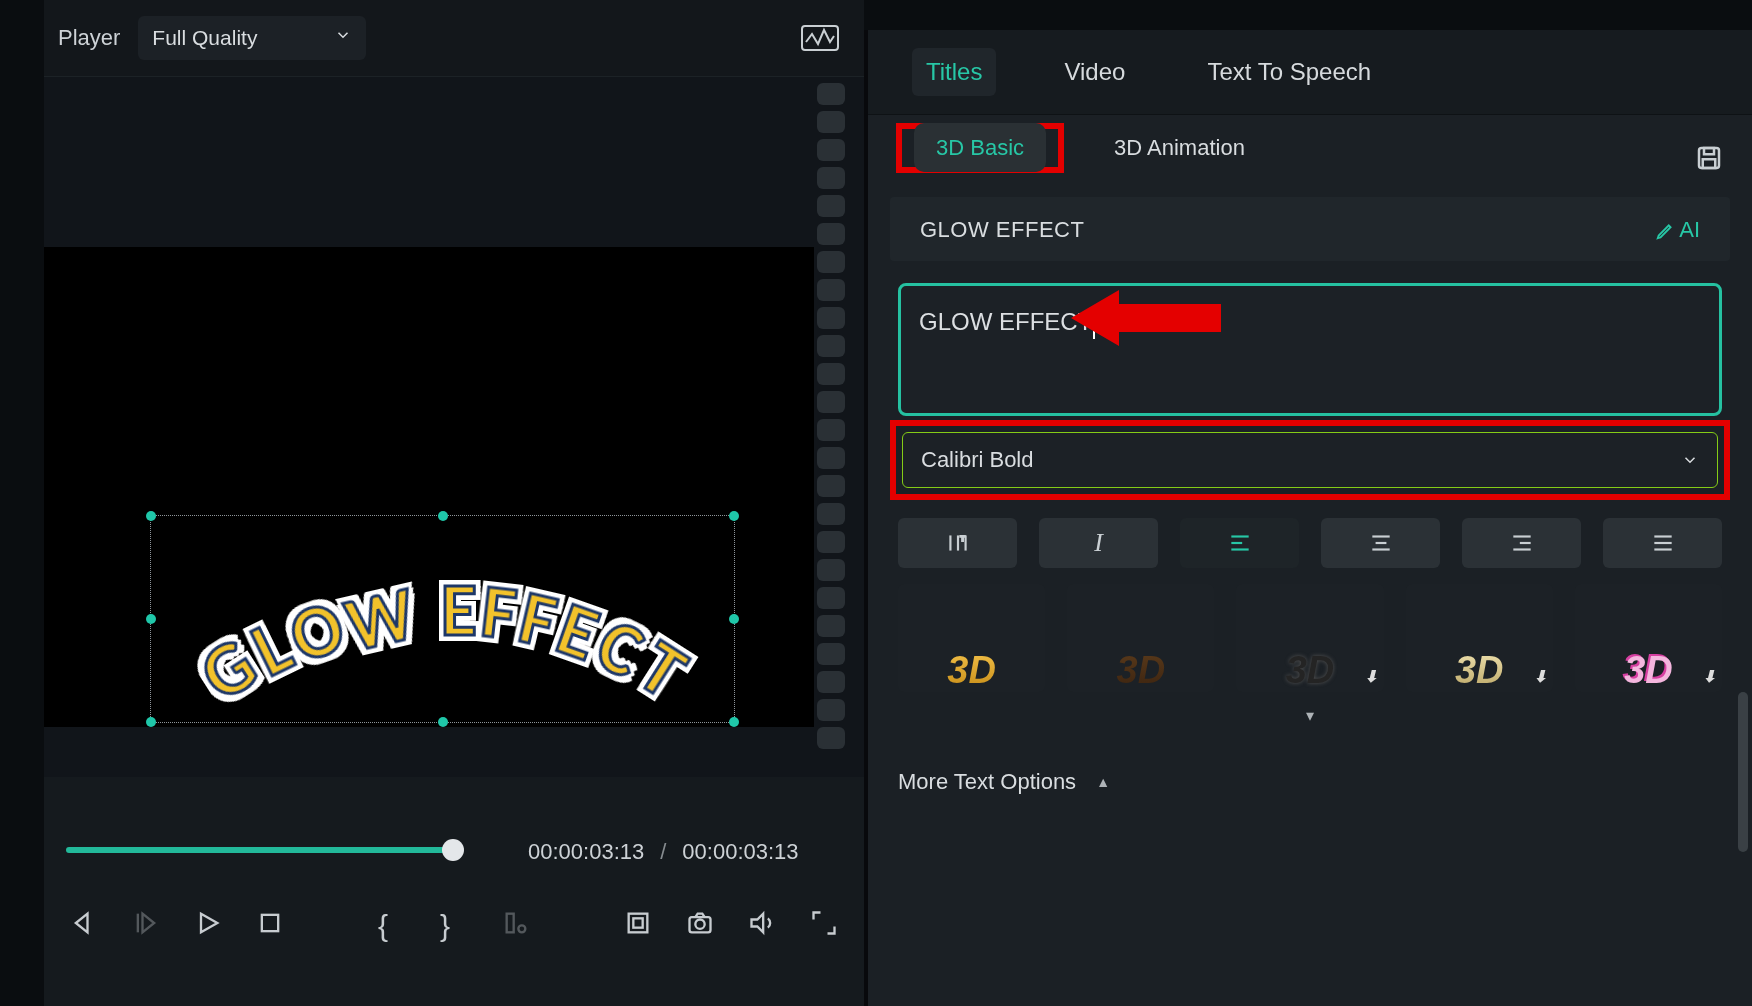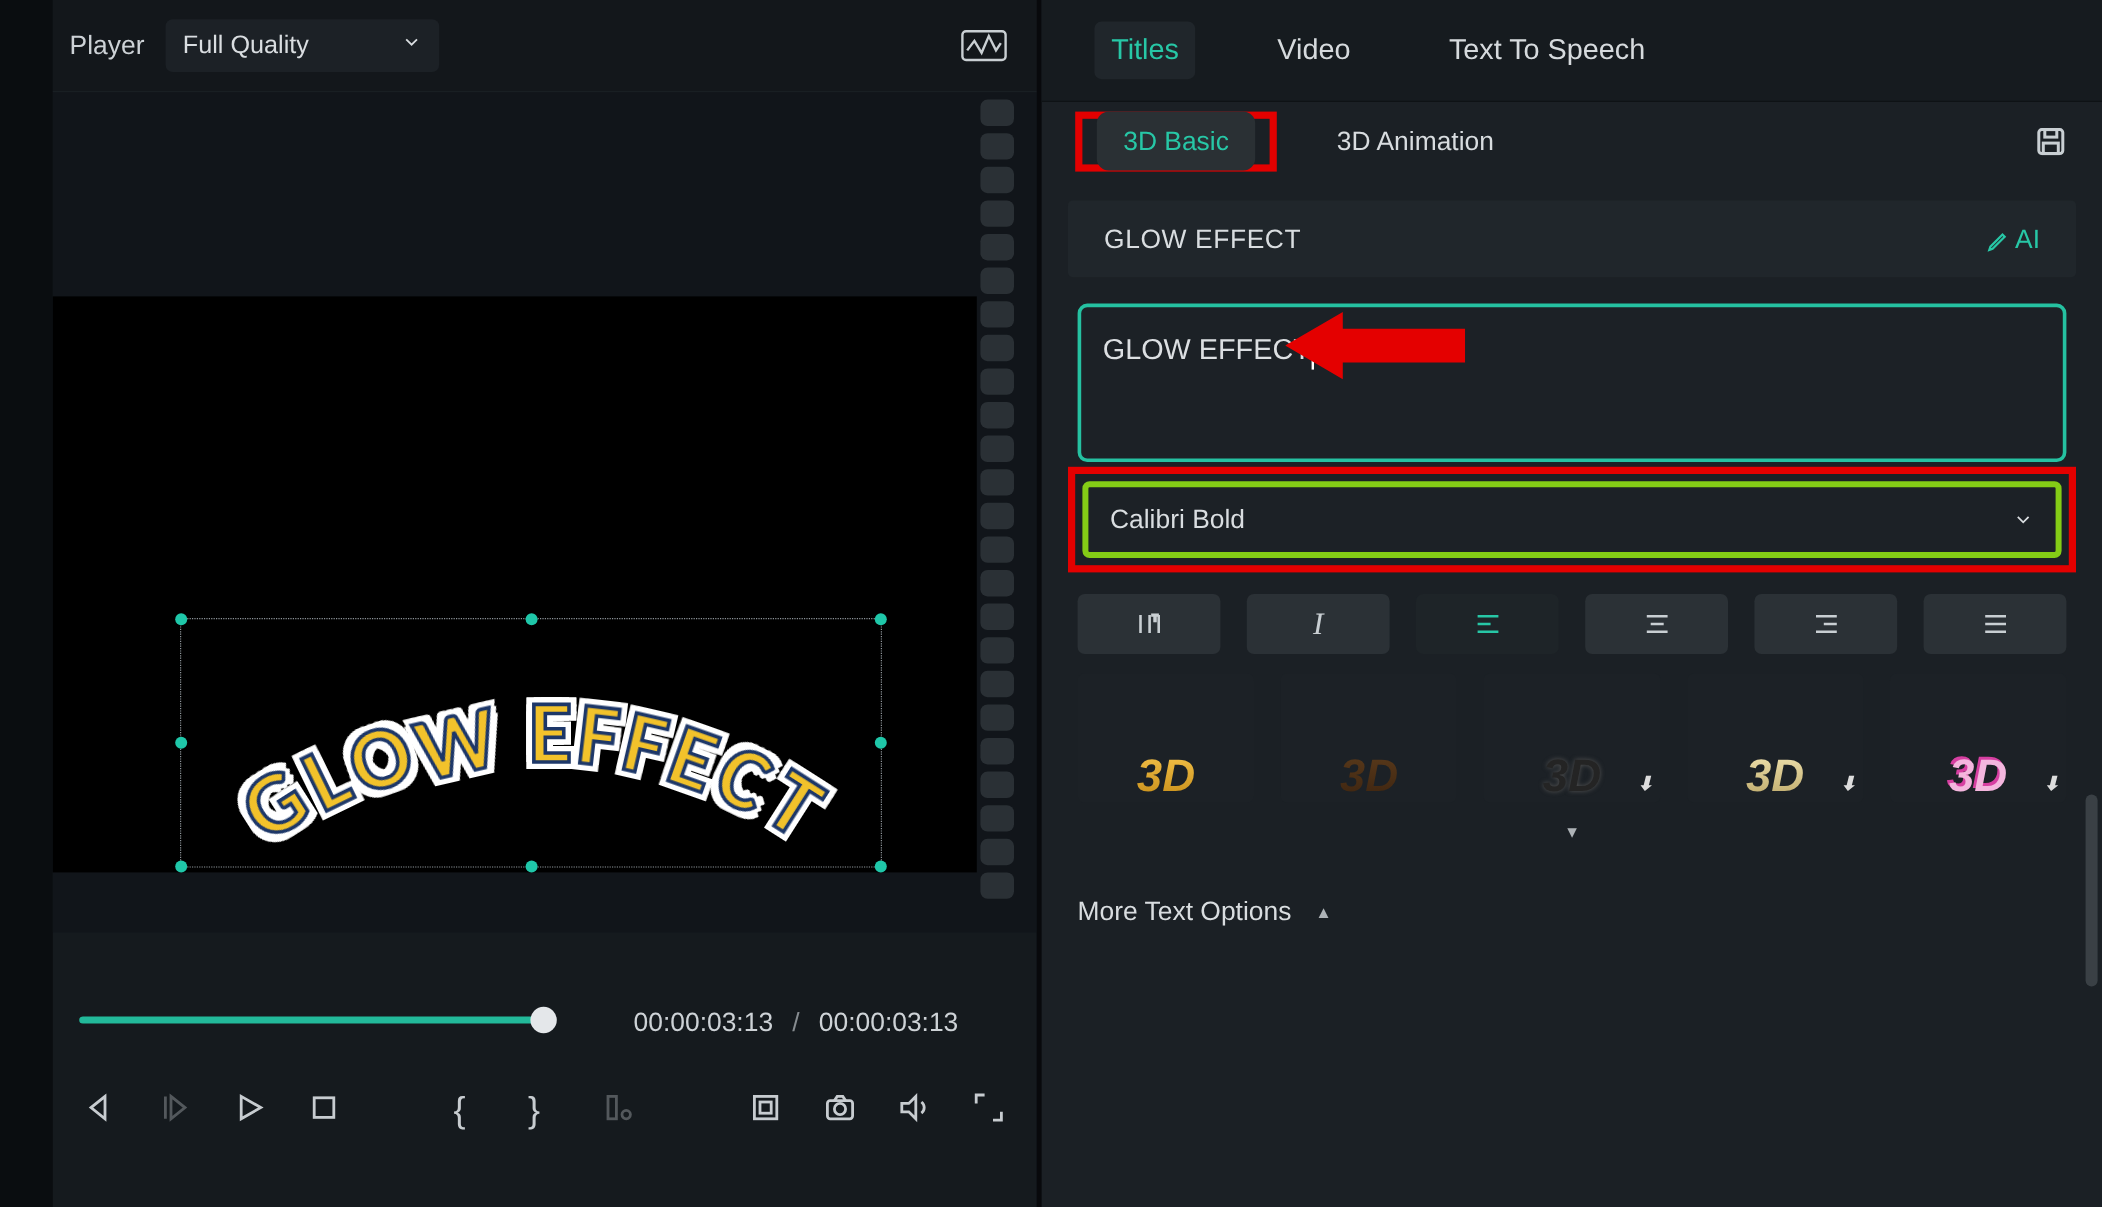--- a/index.html
+++ b/index.html
@@ -38,48 +38,48 @@
 .track-bg { position: absolute; left: 0; top: 4px; width: 390px; height: 6px; border-radius: 3px; background: #22b99a; }
 .track-thumb { position: absolute; left: 376px; top: -4px; width: 22px; height: 22px; border-radius: 50%; background: #e4e7ea; }
 .time-labels { display: flex; gap: 16px; font-size: 22px; margin-top: -14px; margin-left: 462px; color: #cdd2d6; }
 .time-sep { color: #868c90; }
 
 .player-toolbar { display: flex; align-items: center; gap: 34px; padding: 18px 26px; color: #c7ccd0; font-size: 24px; }
 .player-toolbar .ico { width: 28px; height: 28px; color: #c7ccd0; cursor: pointer; }
 .player-toolbar .ico.dim { opacity: .35; }
 
 
-.inspector-pane { flex: 1; background: #1b2025; display: flex; flex-direction: column; border-left: 4px solid #08090c; }
+.inspector-pane { flex: 1; background: #1b2025; display: flex; flex-direction: column; border-left: 4px solid #08090c; margin-top: 30px; }
 
 .top-tabs { display: flex; align-items: center; gap: 54px; padding: 18px 44px; font-size: 24px; border-bottom: 1px solid #0e1215; background: #161b1f; }
 .top-tabs .tab { color: #d6dadd; cursor: pointer; padding: 10px 14px; border-radius: 6px; }
 .top-tabs .tab.active { color: #27c7a6; background: #20262b; }
 
-.sub-row { display: flex; align-items: center; gap: 28px; padding: 8px 28px; }
+.sub-row { display: flex; align-items: flex-end; gap: 28px; padding: 8px 28px; }
 .red-box { border: 6px solid #e40000; padding: 6px 12px; }
 .chip { padding: 12px 22px; border-radius: 10px; font-size: 22px; cursor: pointer; }
 .chip.active { background: #2a3034; color: #27c7a6; }
 .chip.plain { color: #d8dcdf; }
 .save-ico { margin-left: auto; color: #c9cfd3; }
 
 .section-head { display: flex; align-items: center; justify-content: space-between; padding: 20px 30px 18px; background: #20262b; margin: 16px 22px 0; border-radius: 4px; }
 .section-head .lbl { font-size: 22px; letter-spacing: .5px; }
 .ai-ico { color: #27c7a6; font-size: 22px; display: flex; align-items: center; gap: 2px; }
 
 .text-card { margin: 22px 30px 0; border: 3px solid #25c1a1; border-radius: 8px; padding: 22px 18px 74px; background: #1c2126; position: relative; }
 .text-card .entry { font-size: 24px; color: #dcdfe2; }
 .caret { display: inline-block; width: 2px; height: 26px; background: #fff; vertical-align: middle; margin-left: 1px; animation: blink 1.1s step-end infinite; }
 @keyframes blink { 50% { opacity: 0; } }
 
 .red-arrow { position: absolute; left: 1060px; top: 290px; }
 .red-arrow svg { width: 150px; height: 80px; }
 
 .font-row { margin: 4px 22px 0; display: flex; gap: 16px; padding: 6px; }
 .font-row.redwrap { border: 6px solid #e40000; }
-.dd { flex: 1; display: flex; align-items: center; justify-content: space-between; background: #1c2126; border: 5px solid #84cc16; border-radius: 6px; padding: 14px 18px; font-size: 22px; cursor: pointer; }
+.dd { flex: 1; display: flex; align-items: center; justify-content: space-between; background: #1c2126; border: 1px solid #84cc16; border-radius: 6px; padding: 14px 18px; font-size: 22px; cursor: pointer; }
 .dd.size { flex: 0 0 272px; }
 
 .fmt-row { display: flex; gap: 22px; margin: 18px 30px 0; }
 .fmt-btn { flex: 1; height: 50px; background: #2b3136; border-radius: 6px; display: flex; align-items: center; justify-content: center; color: #c9cfd3; font-size: 22px; cursor: pointer; }
 .fmt-btn.active { background: #1e2428; color: #27c7a6; }
 
 .preset-head { margin: 28px 30px 0; background: #1c2126; border-radius: 6px; padding: 16px 18px; display: flex; justify-content: space-between; font-size: 22px; cursor: pointer; }
 
 .preset-row { display: flex; gap: 22px; margin: 16px 30px 0; }
 .preset-tile { position: relative; flex: 1; height: 108px; background: #1c2126; border-radius: 6px; display: flex; align-items: flex-end; justify-content: center; font-family: Arial Black, sans-serif; font-weight: 700; font-style: italic; font-size: 38px; cursor: pointer; }

